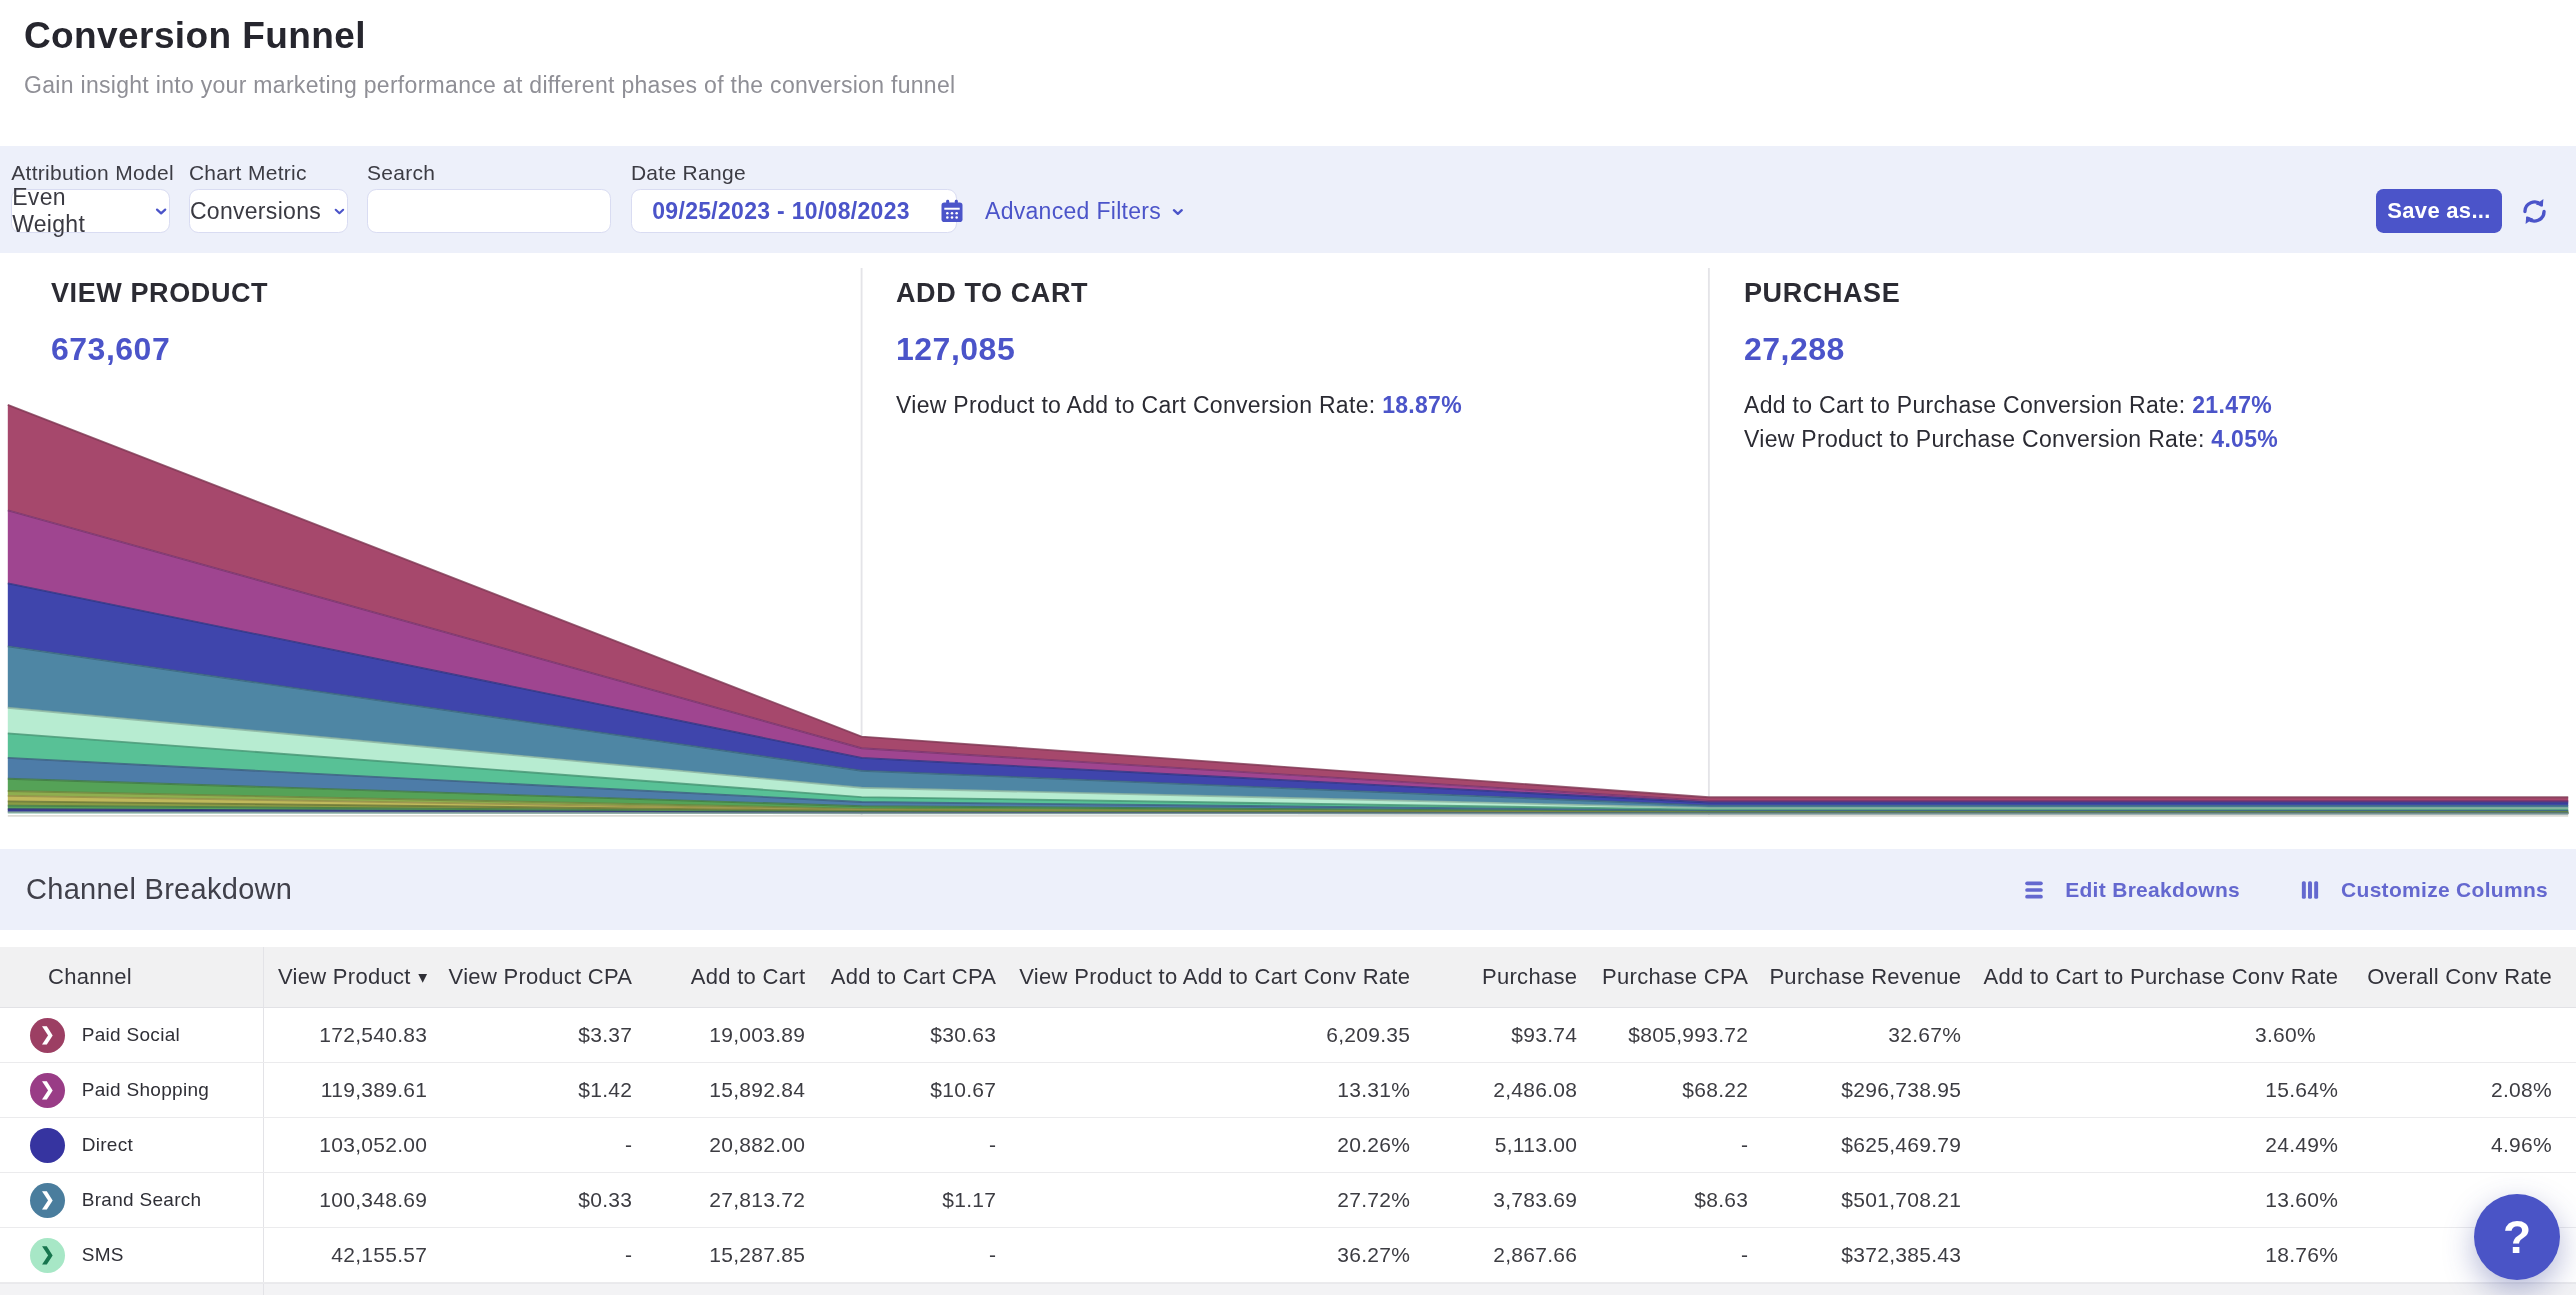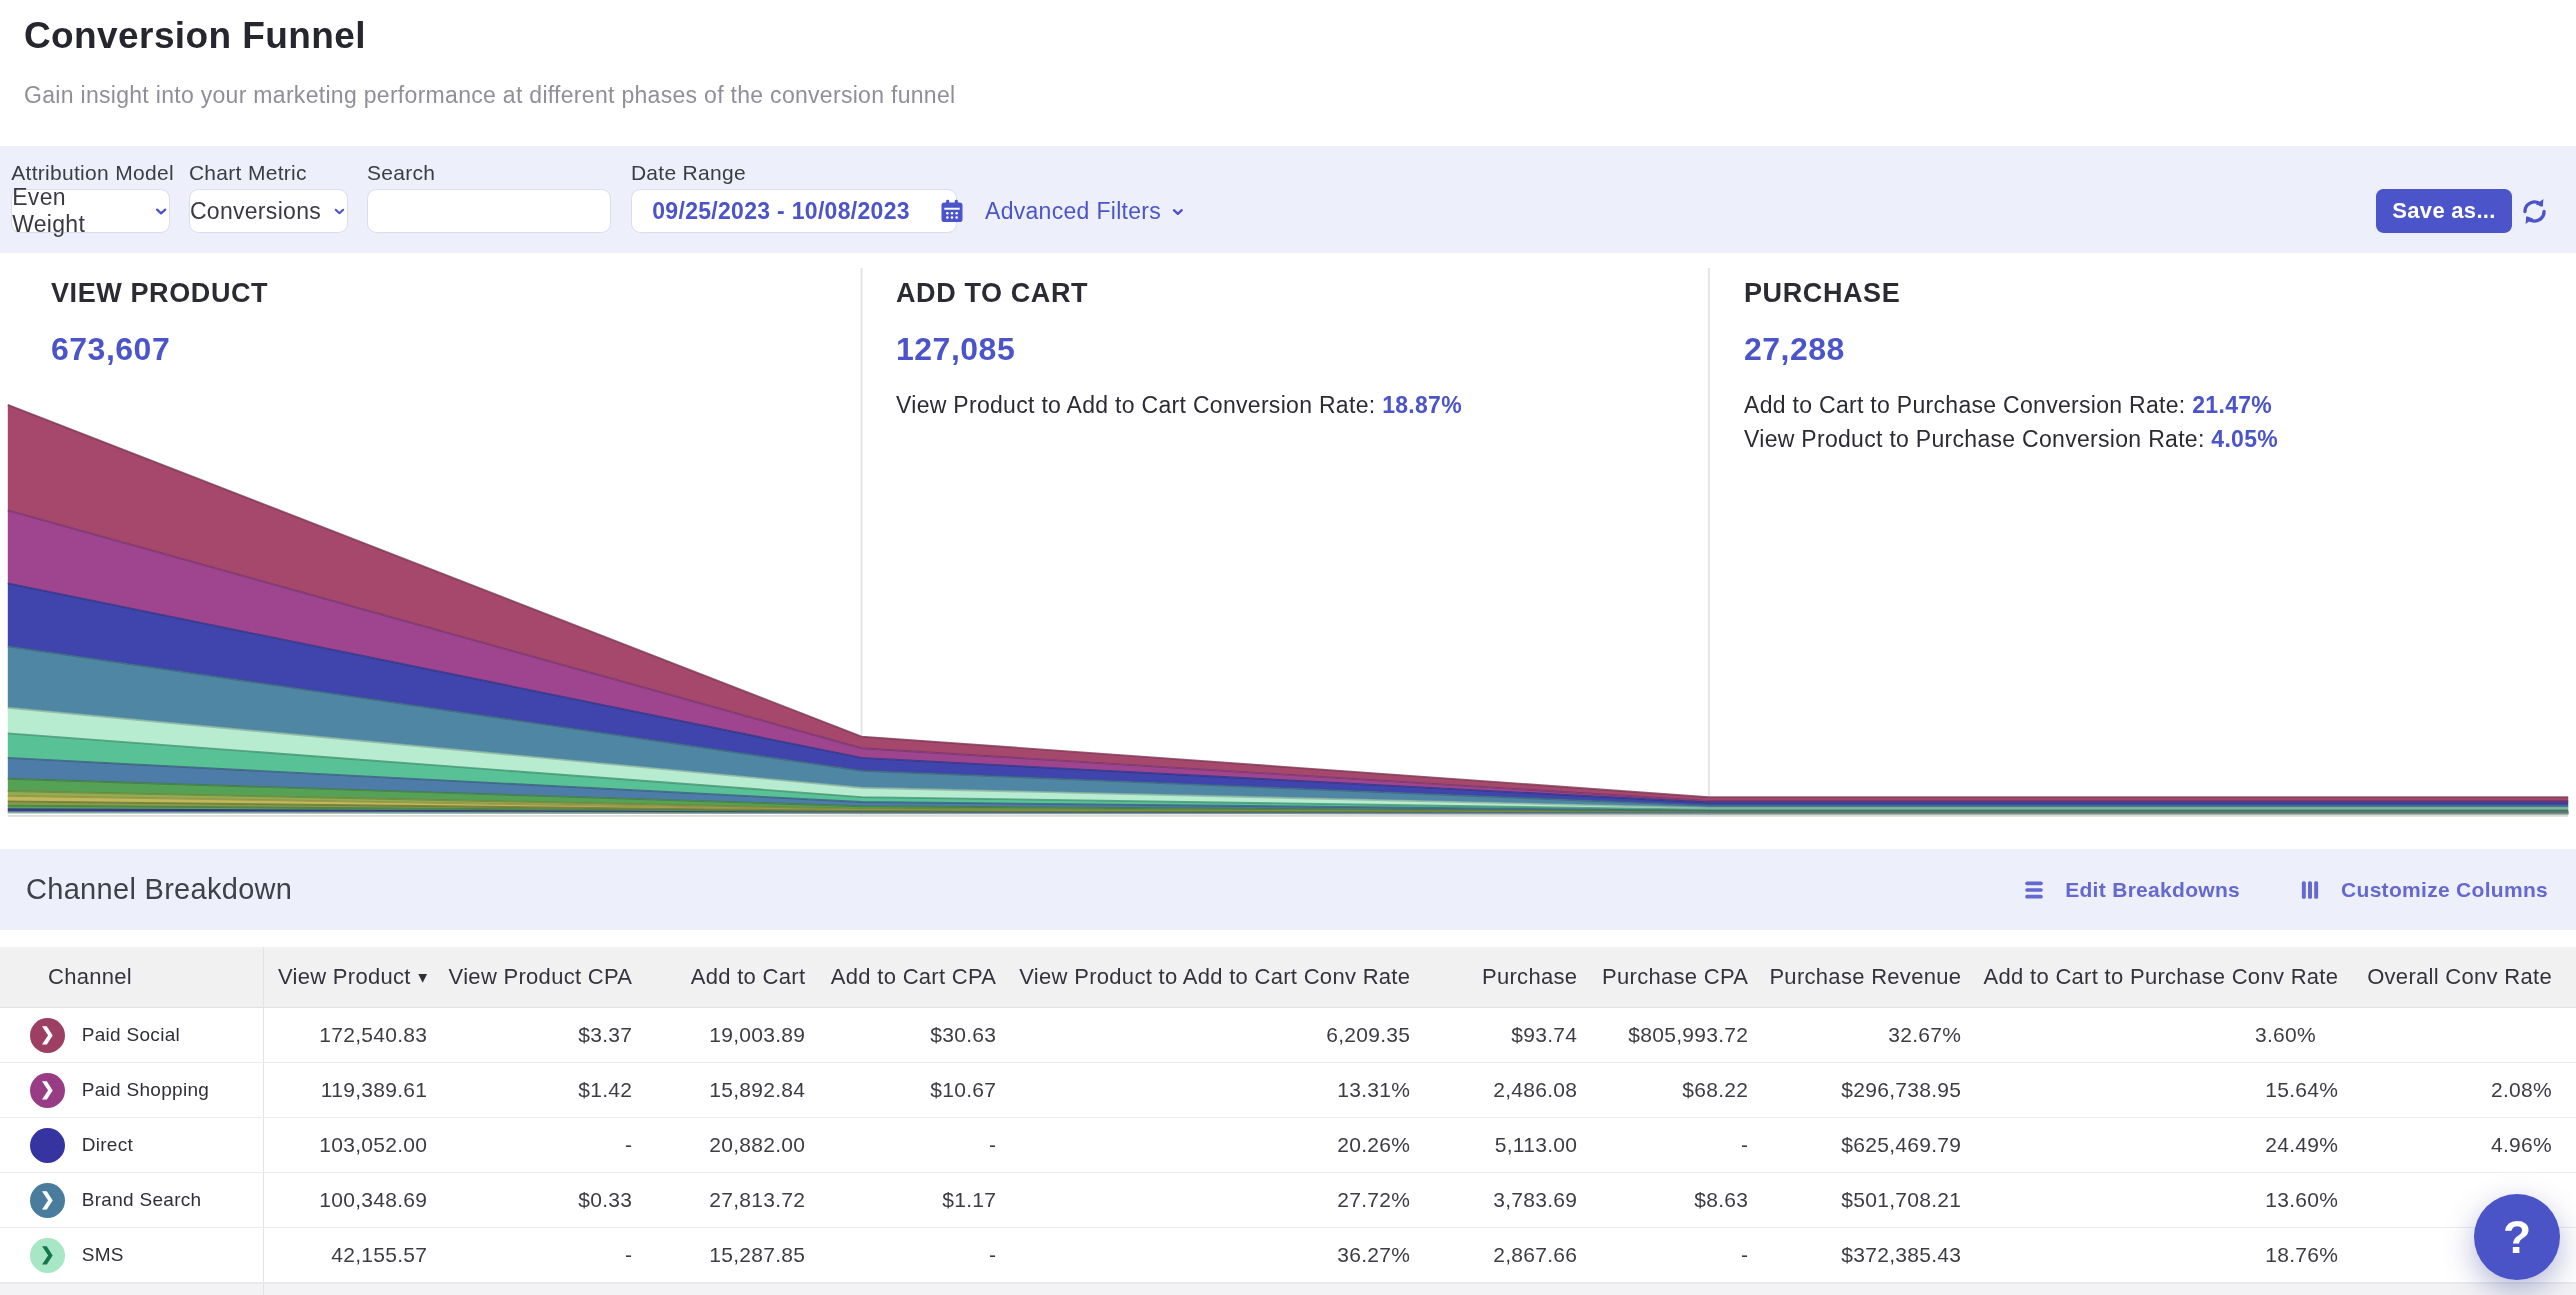--- a/index.html
+++ b/index.html
@@ -3,38 +3,38 @@
 <meta charset="utf-8">
 <style>
   * { margin:0; padding:0; box-sizing:border-box; }
   html,body { width:2576px; height:1295px; background:#ffffff; overflow:hidden;
     font-family:"Liberation Sans", sans-serif; letter-spacing:0.3px; }
   .page { position:relative; width:2576px; height:1295px; }
 
   
   .page-header { position:absolute; left:24px; top:15px; }
   .page-title { font-size:37px; font-weight:700; color:#26262e; letter-spacing:0.4px; }
-  .page-subtitle { margin-top:25px; font-size:23px; color:#8f8f96; }
+  .page-subtitle { margin-top:15px; font-size:23px; color:#8f8f96; }
 
   
   .filter-bar { position:absolute; left:0; top:146px; width:2576px; height:107px; background:#edf0fa; }
   .f-group { position:absolute; top:0; }
   .f-label { position:absolute; top:15px; left:1.9px; font-size:21px; font-weight:500; color:#3c3c44; white-space:nowrap; }
   .control { position:absolute; top:43px; height:44px; background:#fff; border:0.9px solid #d9dcf2; border-radius:9.3px;
     display:flex; align-items:center; color:#3a3a42; font-size:23px; }
   .select-box { justify-content:center; gap:11px; cursor:pointer; }
   .search-box { padding:0 13px 0 15px; }
   .search-box input { border:none; outline:none; flex:1; font-size:22px; font-family:inherit; background:transparent; }
   .date-box { cursor:pointer; }
   .date-text { color:#4b54c9; font-weight:600; font-size:23px; padding:0 13px 0 20.4px; white-space:nowrap; }
   .date-divider { width:0.9px; height:44px; background:#e2e5f4; }
   .cal-wrap { width:59px; display:flex; align-items:center; justify-content:center; cursor:pointer; }
   .adv-link { position:absolute; left:985px; top:52px; display:flex; align-items:center; gap:9.3px;
     color:#4b54c9; font-size:23px; font-weight:400; cursor:pointer; white-space:nowrap; }
-  .save-btn { position:absolute; left:2376px; top:43px; width:136px; height:44px; background:#4b54c9; color:#fff;
+  .save-btn { position:absolute; left:2376px; top:43px; width:126px; height:44px; background:#4b54c9; color:#fff;
     border:none; border-radius:7.4px; font-size:22px; font-weight:600; font-family:inherit; cursor:pointer; letter-spacing:0.3px; }
   .refresh-btn { position:absolute; left:2519px; top:50px; width:31px; height:31px; cursor:pointer; }
 
   
   .funnel { position:absolute; left:0; top:254px; width:2576px; height:592px; background:#fff; }
   .funnel svg.chart { position:absolute; left:0; top:0; }
   .stage { position:absolute; top:24px; width:777px; }
   .stage-title { font-size:27px; font-weight:700; color:#2b2b33; letter-spacing:0.6px; }
   .stage-value { margin-top:22px; font-size:32px; font-weight:600; color:#4b54c9; letter-spacing:0.5px; }
   .stage-convs { margin-top:20px; }

